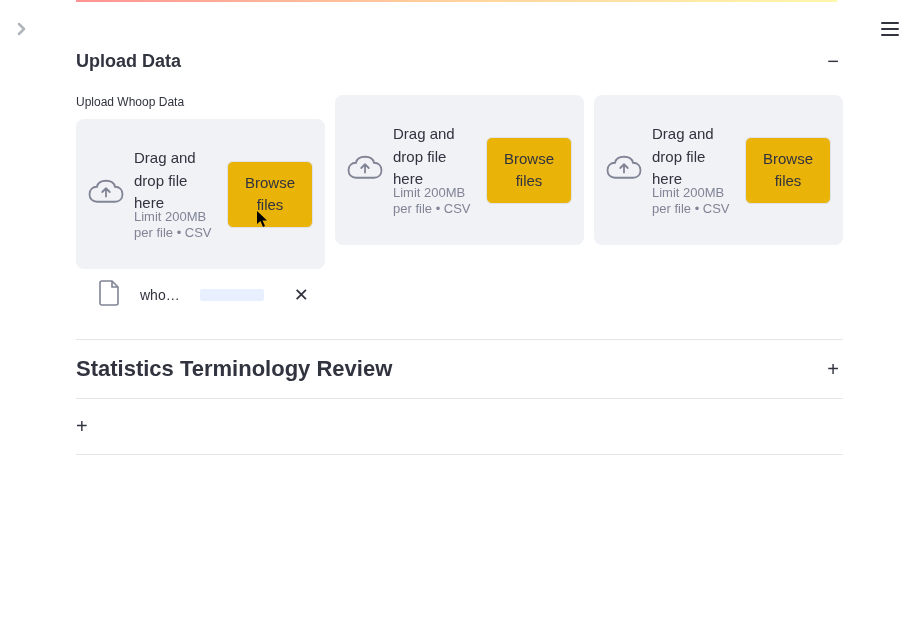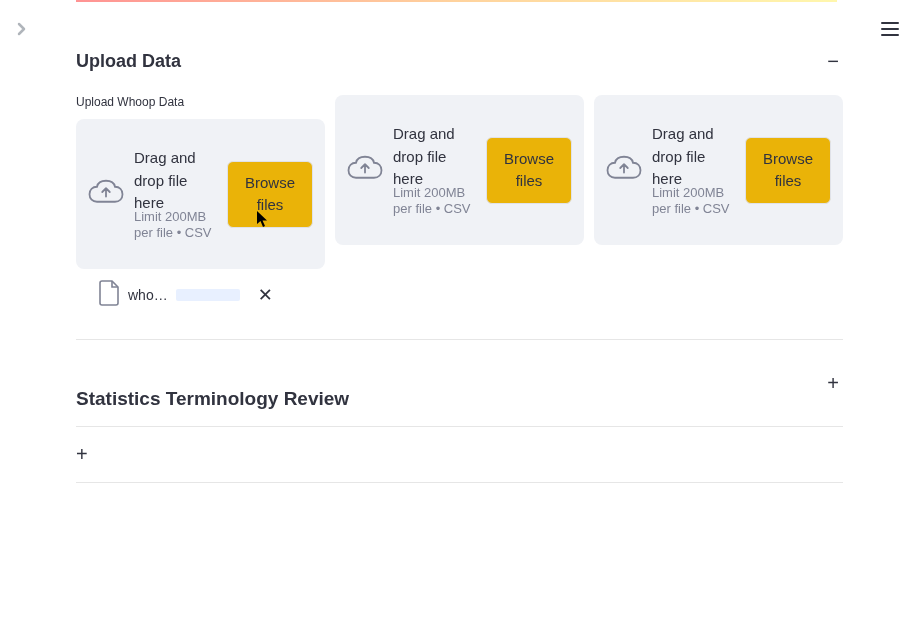--- a/index.html
+++ b/index.html
@@ -59,22 +59,21 @@
       align-items: center;
       padding: 16px 0;
       cursor: pointer;
     }
     .section-title {
       font-size: 18px;
       font-weight: 600;
       color: #31333f;
     }
     .section-title.large {
-      font-size: 19px;
-      margin-top: 32px;
+      font-size: 22px;
     }
     .section-icon {
       font-size: 20px;
       font-weight: 300;
       color: #31333f;
       padding-right: 4px;
     }
     .section-body {
       padding: 6px 0 28px 0;
     }
@@ -130,21 +129,21 @@
       color: #31333f;
       cursor: pointer;
       white-space: normal;
       text-align: center;
       line-height: 1.5;
       width: 86px;
     }
     .uploaded-row {
       display: flex;
       align-items: center;
-      gap: 8px;
+      gap: 20px;
       padding: 10px 0 0 22px;
     }
     .file-icon {
       color: #808495;
     }
     .file-name {
       font-size: 14px;
       color: #31333f;
       max-width: 46px;
       overflow: hidden;

